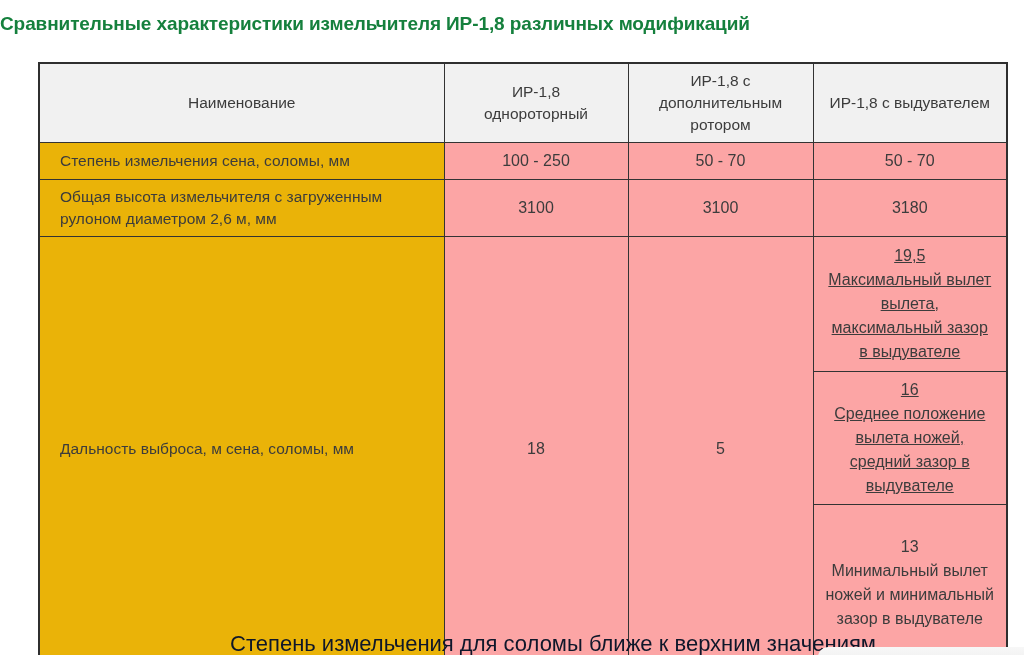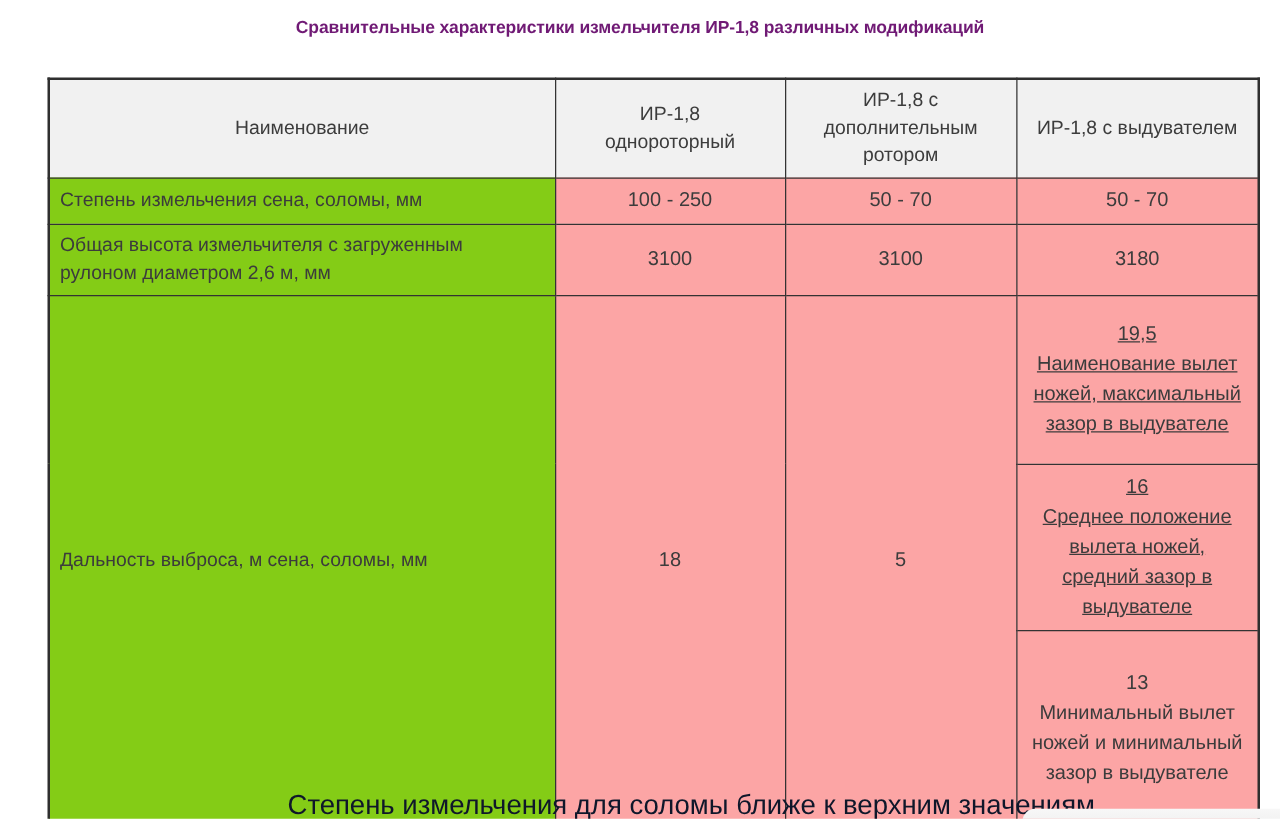--- a/index.html
+++ b/index.html
@@ -7,24 +7,24 @@
     width: 1024px; height: 655px;
     background: #ffffff;
     font-family: "Liberation Sans", sans-serif;
     position: relative;
     overflow: hidden;
   }
   .title {
     position: absolute;
     top: 13px; left: 0;
     width: 100%;
-    text-align: center;
-    font-size: 14px;
+    text-align: left;
+    font-size: 19px;
     font-weight: bold;
-    color: #701a75;
+    color: #15803d;
     letter-spacing: -0.1px;
     margin: 0;
   }
   table.spec-table {
     position: absolute;
     left: 38px; top: 62px;
     width: 968px;
     border-collapse: collapse;
     table-layout: fixed;
     border: 2px solid #2f2f2f;
@@ -38,23 +38,23 @@
     box-sizing: border-box;
   }
   .spec-table thead th {
     background: #f1f1f1;
     text-align: center;
     height: 79px;
     line-height: 22px;
     padding: 4px 14px;
   }
   td.label {
-    background: #84cc16;
+    background: #eab308;
     text-align: left;
-    padding: 6px 8px;
+    padding: 6px 20px;
     line-height: 22px;
   }
   td.val {
     background: #fca5a5;
     text-align: center;
     padding: 4px 10px;
     font-size: 16px;
   }
   tr.row-degree td { height: 37px; }
   tr.row-height td { height: 54px; }
@@ -113,21 +113,21 @@
       <td class="val">3100</td>
       <td class="val">3100</td>
       <td class="val">3180</td>
     </tr>
     <tr class="row-throw-1">
       <td class="label" rowspan="3">Дальность выброса, м сена, соломы, мм</td>
       <td class="val" rowspan="3">18</td>
       <td class="val" rowspan="3">5</td>
       <td class="val sub">
         <div class="sub-value">19,5</div>
-        <div class="sub-note">Наименование вылет ножей, максимальный зазор в выдувателе</div>
+        <div class="sub-note">Максимальный вылет вылета, максимальный зазор в выдувателе</div>
       </td>
     </tr>
     <tr class="row-throw-2">
       <td class="val sub">
         <div class="sub-value">16</div>
         <div class="sub-note">Среднее положение вылета ножей, средний зазор в выдувателе</div>
       </td>
     </tr>
     <tr class="row-throw-3">
       <td class="val sub">

